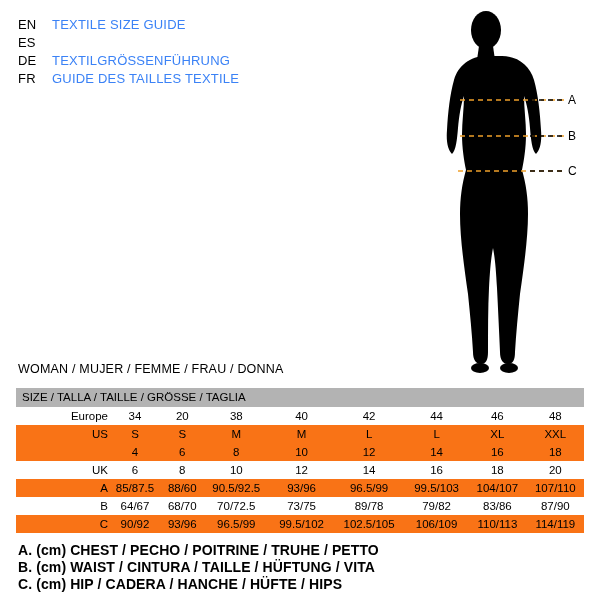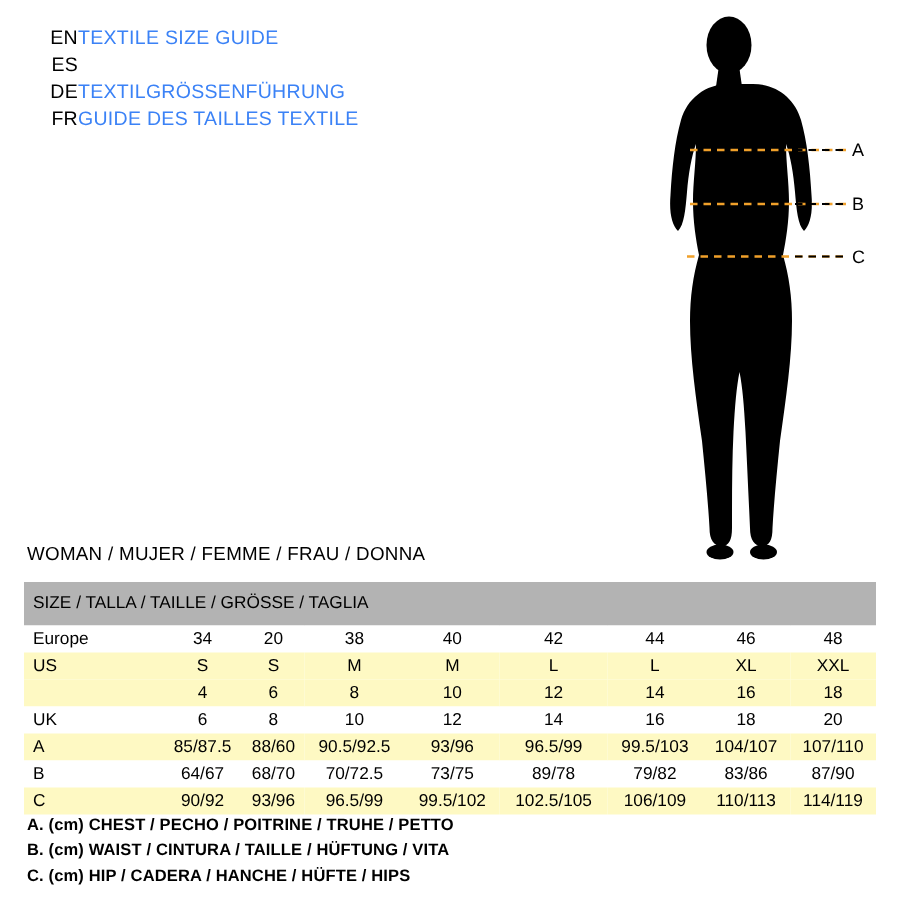--- a/index.html
+++ b/index.html
@@ -32,21 +32,20 @@
     align-items: baseline;
     height: 18px;
     line-height: 18px;
     font-size: 13px;
     letter-spacing: 0.2px;
   }
   .lang-code {
     width: 34px;
     flex: 0 0 34px;
     color: #000;
-    text-align: right;
   }
   .lang-text {
     color: #3b82f6;
     white-space: nowrap;
   }
 
   
   .figure-wrap {
     position: absolute;
     left: 400px;
@@ -90,44 +89,44 @@
     height: 18px;
     line-height: 18px;
     text-align: center;
     white-space: nowrap;
   }
   .size-table tr.header-row td {
     background: #b3b3b3;
     text-align: left;
     padding-left: 6px;
     font-size: 11.5px;
-    height: 29px;
+    height: 19px;
     line-height: 19px;
   }
   .size-table tr.shade td {
-    background: #fef9c3;
+    background: #f97316;
   }
   .size-table tr.plain td {
     background: #ffffff;
   }
   .size-table td.rowlabel {
-    text-align: left;
+    text-align: right;
     padding-left: 6px;
     width: 86px;
   }
 
   
   .footnotes {
     position: absolute;
     left: 18px;
     top: 542px;
     width: 560px;
   }
   .footnote {
-    font-size: 11px;
+    font-size: 14px;
     font-weight: bold;
     line-height: 17px;
     letter-spacing: 0.1px;
   }
 </style>
 </head>
 <body>
 
 <div id="page">
 

